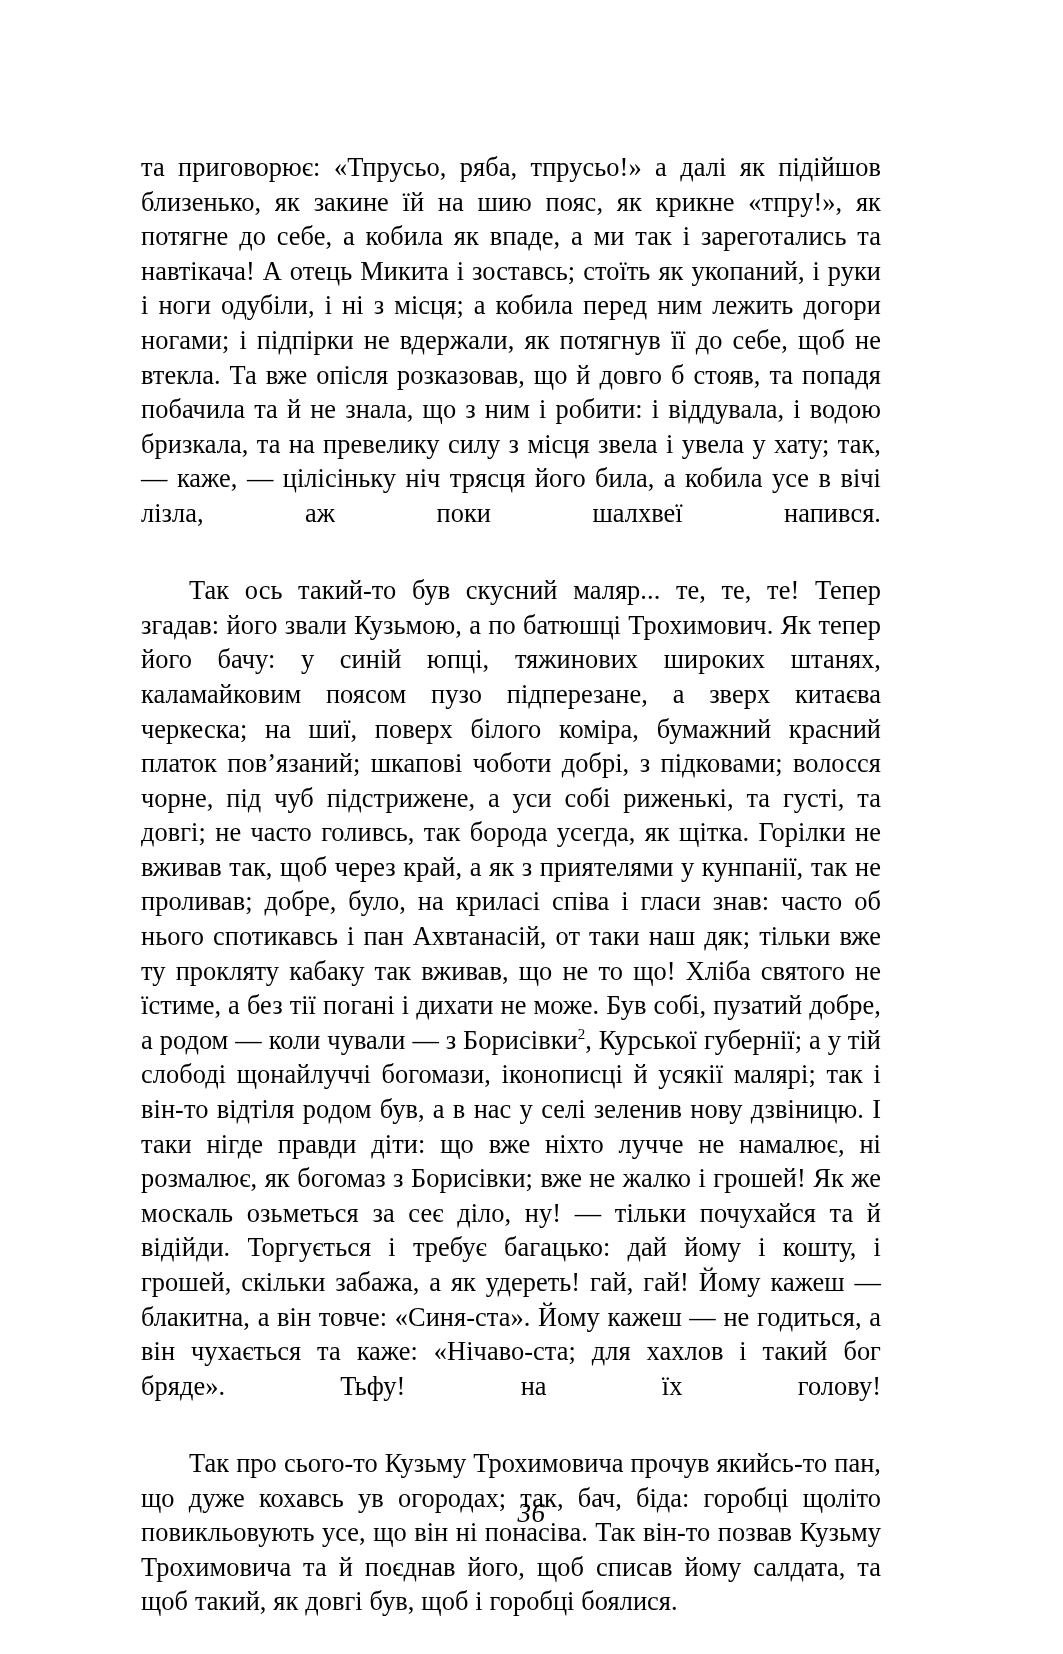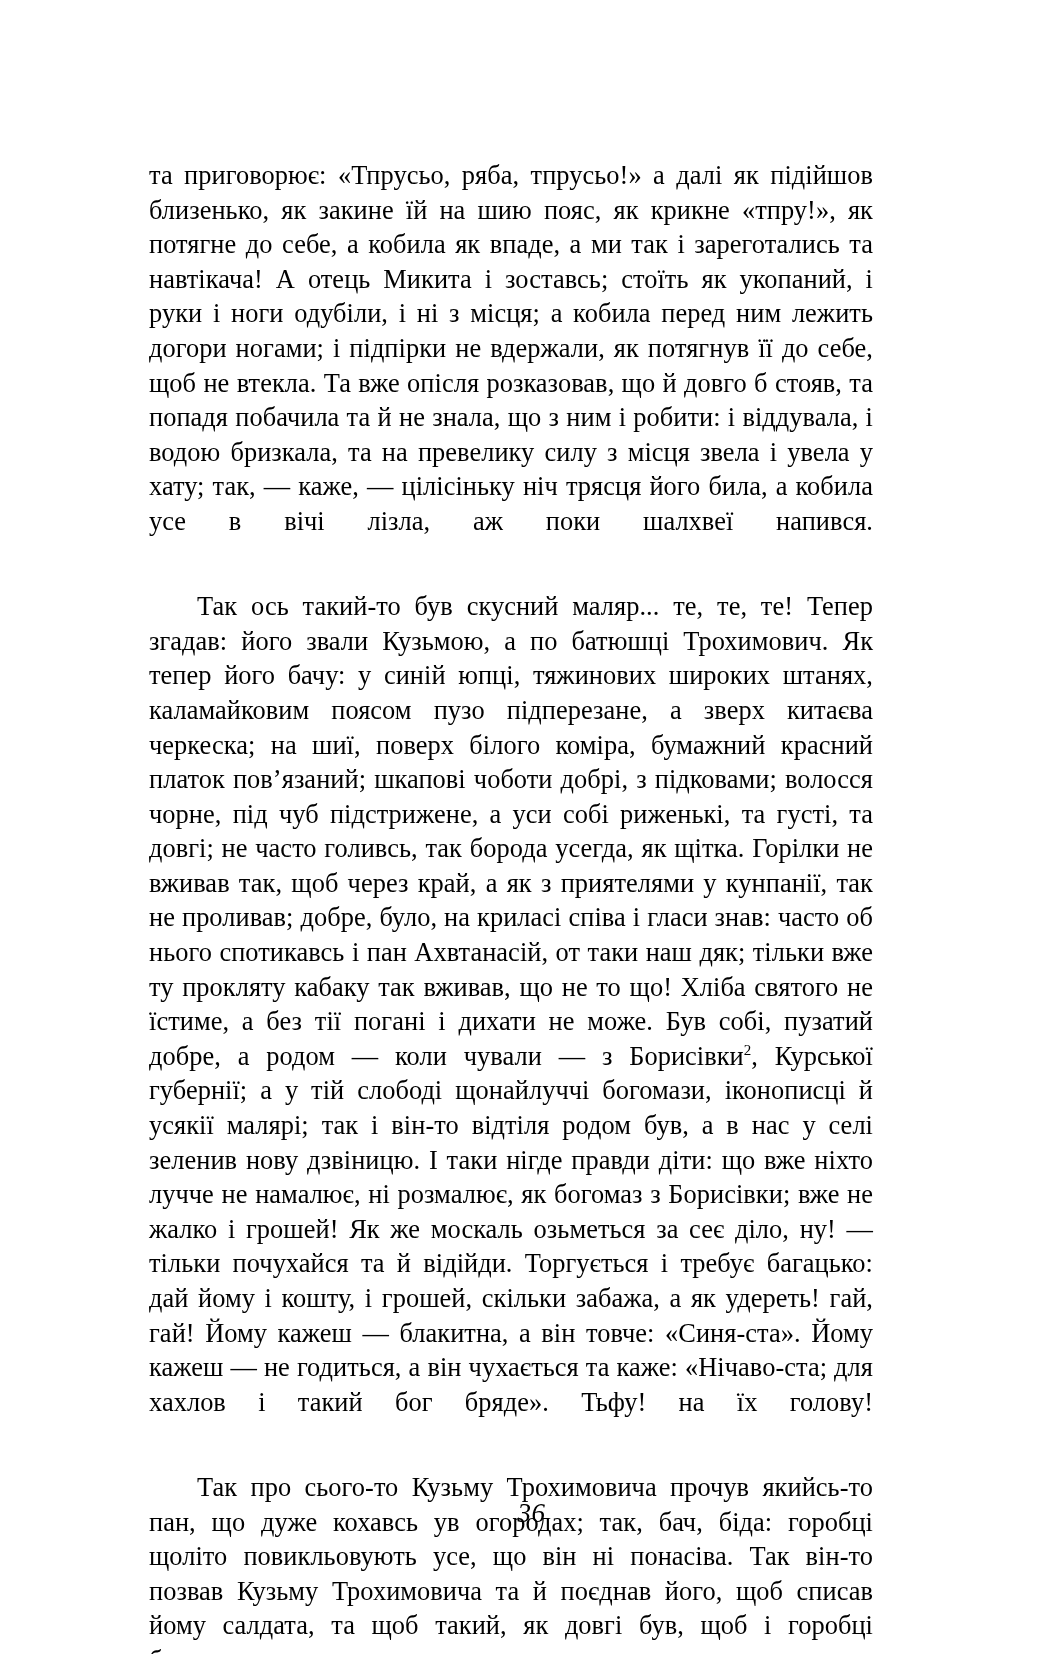--- a/index.html
+++ b/index.html
@@ -21,21 +21,21 @@
     box-sizing: border-box;
     overflow: hidden;
   }
   .text-block {
     position: absolute;
     left: 133px;
     top: 142px;
     width: 756px;
   }
   .para {
-    margin: 16px;
+    margin: 8px;
     font-size: 26.4px;
     line-height: 34.6px;
     text-align: justify;
     text-justify: inter-word;
     hyphens: none;
     letter-spacing: 0.05px;
     word-spacing: 0.2px;
   }
   .para.indent {
     text-indent: 48px;

